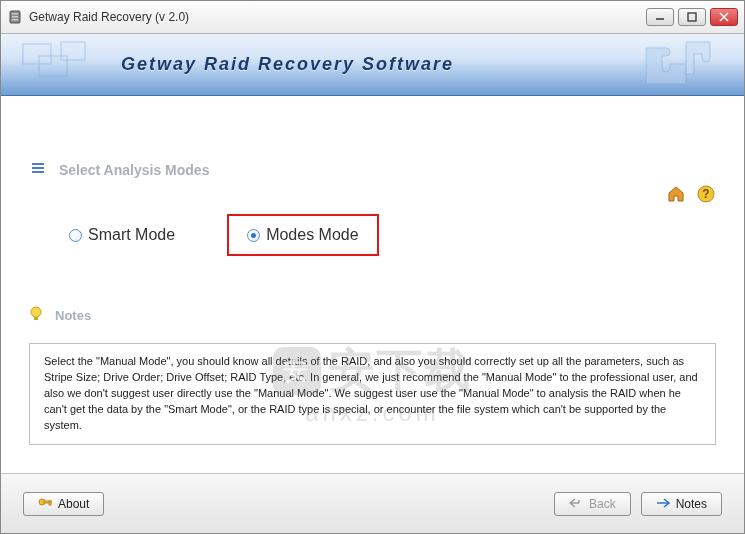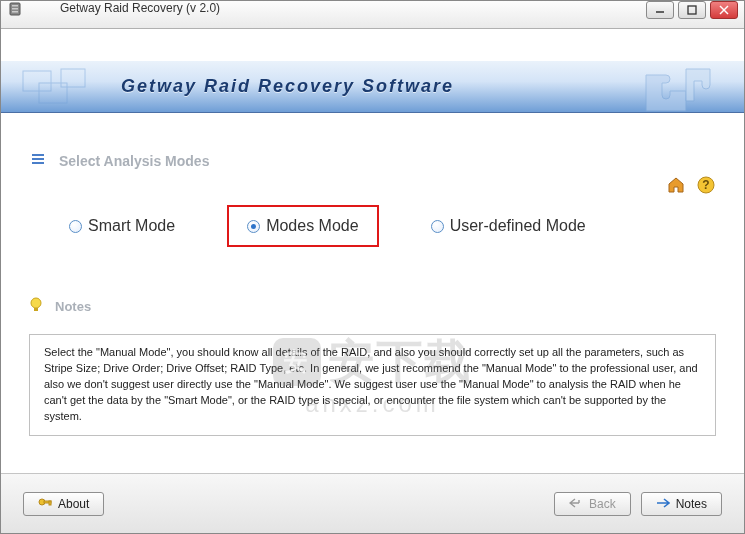--- a/index.html
+++ b/index.html
@@ -11,23 +11,22 @@
     height: 534px;
     position: relative;
     border: 1px solid #888;
   }
   
   .titlebar {
     height: 28px;
     background: linear-gradient(to bottom, #fdfdfd, #eaeaea);
     border-bottom: 1px solid #b0b0b0;
     display: flex;
-    align-items: flex-start;
-    padding: 0 6px;
-    gap: 31px;
+    align-items: center;
+    padding: 16px 6px;
   }
   .titlebar-icon {
     width: 16px; height: 16px;
     margin-right: 6px;
     display: inline-flex;
     align-items: center;
     justify-content: center;
   }
   .titlebar-title { color: #333; }
   .titlebar-buttons { margin-left: auto; display: flex; gap: 4px; }
@@ -39,29 +38,28 @@
     display: flex; align-items: center; justify-content: center;
     font-size: 10px; color: #333;
   }
   .titlebar-btn.close {
     background: linear-gradient(to bottom,#f08080,#d43c3c);
     border-color: #a03030;
     color: #fff;
   }
   
   .banner {
-    height: 52px;
+    height: 62px;
     background: linear-gradient(to bottom,#eaf2fb 0%, #d4e4f7 40%, #6f9ed6 100%);
     border-bottom: 1px solid #4a6fa5;
     position: relative;
     display: flex;
     align-items: center;
     padding-left: 120px;
     overflow: hidden;
-    margin-top: 32px;
   }
   .banner-deco {
     position: absolute;
     left: 20px; top: 6px;
     width: 80px; height: 46px;
     opacity: 0.45;
   }
   .banner-puzzle {
     position: absolute;
     right: 18px; top: 4px;
@@ -87,21 +85,21 @@
     position: absolute;
     right: 28px; top: 22px;
     display: flex; gap: 10px;
   }
   .icon-btn {
     width: 20px; height: 20px;
     display: flex; align-items: center; justify-content: center;
     cursor: pointer;
   }
   .section {
-    margin-top: 40px;
+    margin-top: 66px;
     display: flex; align-items: center;
     gap: 14px;
     text-align: right;
   }
   .section-icon { width: 16px; height: 16px; }
   .section-title {
     color: #aab0b8;
     font-weight: bold;
     font-size: 14px;
   }
@@ -269,24 +267,20 @@
     <label class="radio-item">
       <span class="radio-circle"></span>
       <span>Smart Mode</span>
     </label>
     <div class="highlight-box">
       <label class="radio-item">
         <span class="radio-circle checked"></span>
         <span>Modes Mode</span>
       </label>
     </div>
-    <label class="radio-item">
-      <span class="radio-circle"></span>
-      <span>User-defined Mode</span>
-    </label>
   </div>
 
   <div class="notes-section">
     <span>
       <svg width="14" height="16" viewBox="0 0 14 16">
           <circle cx="7" cy="6" r="5" fill="#f6d94a" stroke="#caa51e"></circle>
           <rect x="5" y="11" width="4" height="3" fill="#caa51e"></rect>
         </svg>
     </span>
     <span class="notes-title">Notes</span>

